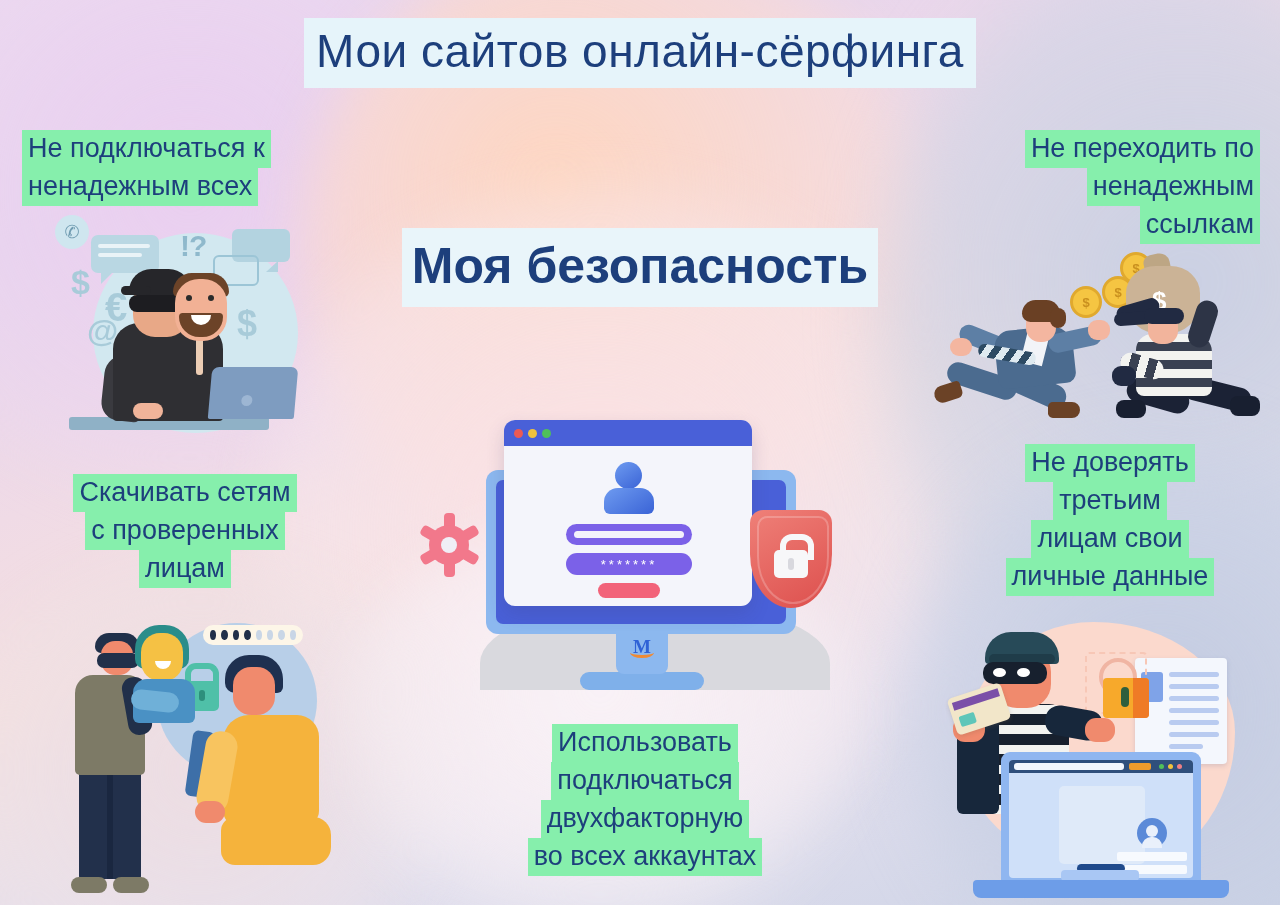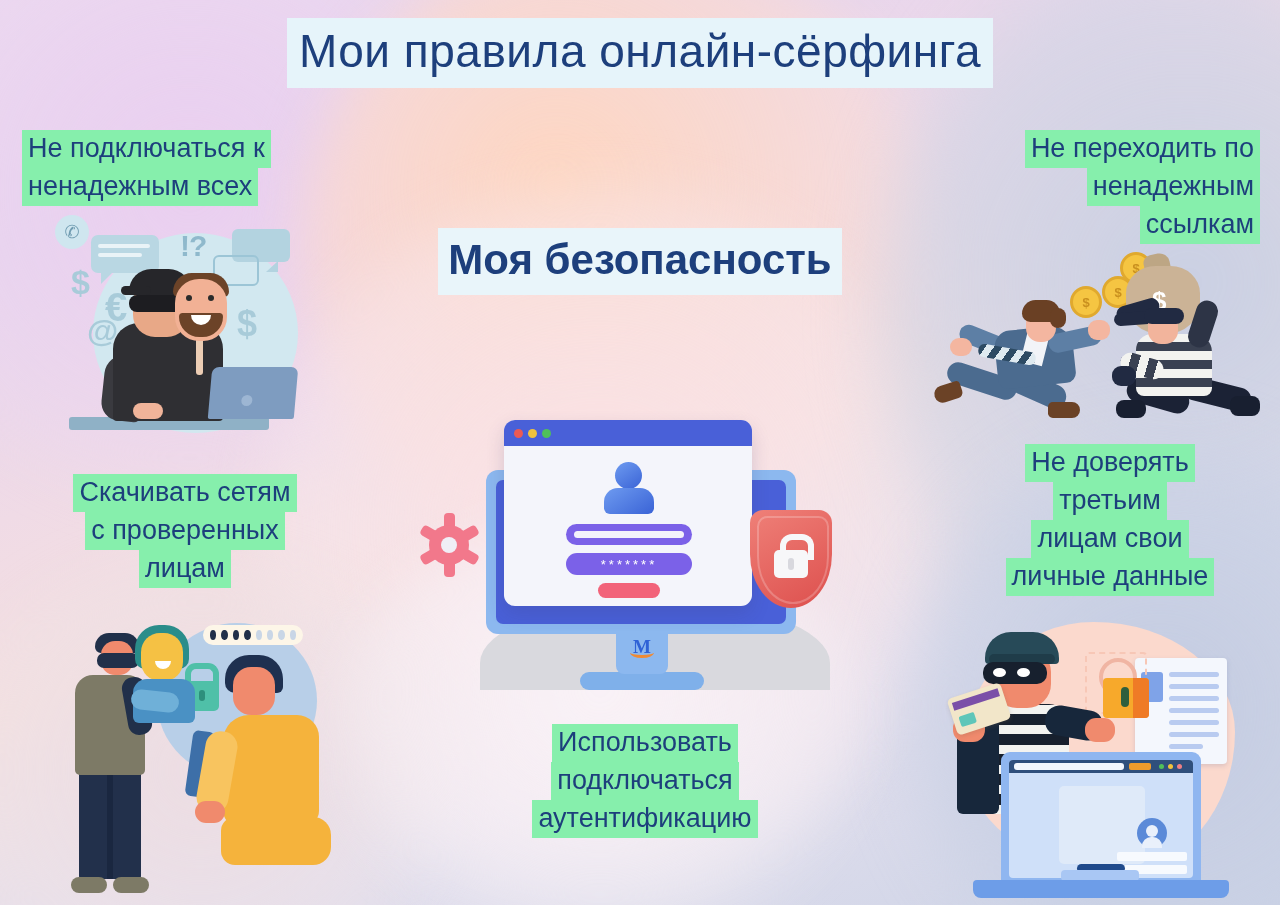--- a/index.html
+++ b/index.html
@@ -68,21 +68,21 @@
 
   #title {
     left:0; top:18px; width:1280px;
     text-align:center;
     font-size:46px; font-weight:400; letter-spacing:.5px;
   }
   #title span.line { padding:4px 12px 6px 12px; background:#e6f4fa; }
 
   #heading {
     left:330px; top:228px; width:620px;
-    font-size:42px; font-weight:700; letter-spacing:0px;
+    font-size:50px; font-weight:700; letter-spacing:0px;
     line-height:1.45;
   }
   #heading span.line { background:#e9f5fa; padding:2px 10px 4px 10px; }
 
   #rule-networks { left:22px;  top:130px; width:340px; font-size:27px; }
   #rule-download { left:10px;  top:474px; width:350px; font-size:27px; }
   #rule-links    { left:930px; top:130px; width:330px; font-size:27px; }
   #rule-trust    { left:960px; top:444px; width:300px; font-size:27px; }
   #rule-2fa      { left:455px; top:724px; width:380px; font-size:27px; }
 
@@ -691,21 +691,21 @@
         <div class="br-lt-f2"></div>
 
       </div>
     </div>
     <div class="br-lid-notch"></div>
     <div class="br-laptop-pad"></div>
     <div class="br-laptop-base"></div>
   </div>
 
   <div class="txt" id="title">
-    <span class="line">Мои правила онлайн-сёрфинга</span>
+    <span class="line">Мои сайтов онлайн-сёрфинга</span>
   </div>
 
   <div class="txt center" id="heading">
     <span class="line">Моя безопасность</span><br>
   </div>
 
   <div class="txt left" id="rule-networks">
     <span class="line">Не подключаться к</span><br>
     <span class="line">ненадежным всех</span>
   </div>
@@ -725,16 +725,17 @@
 
   <div class="txt right" id="rule-links">
     <span class="line">Не переходить по</span><br>
     <span class="line">ненадежным</span><br>
     <span class="line">ссылкам</span>
   </div>
 
   <div class="txt center" id="rule-2fa">
     <span class="line">Использовать</span><br>
     <span class="line">подключаться</span><br>
-    <span class="line">аутентификацию</span><br>
+    <span class="line">двухфакторную</span><br>
+    <span class="line">во всех аккаунтах</span>
   </div>
 
 </div>
 
 </body></html>

